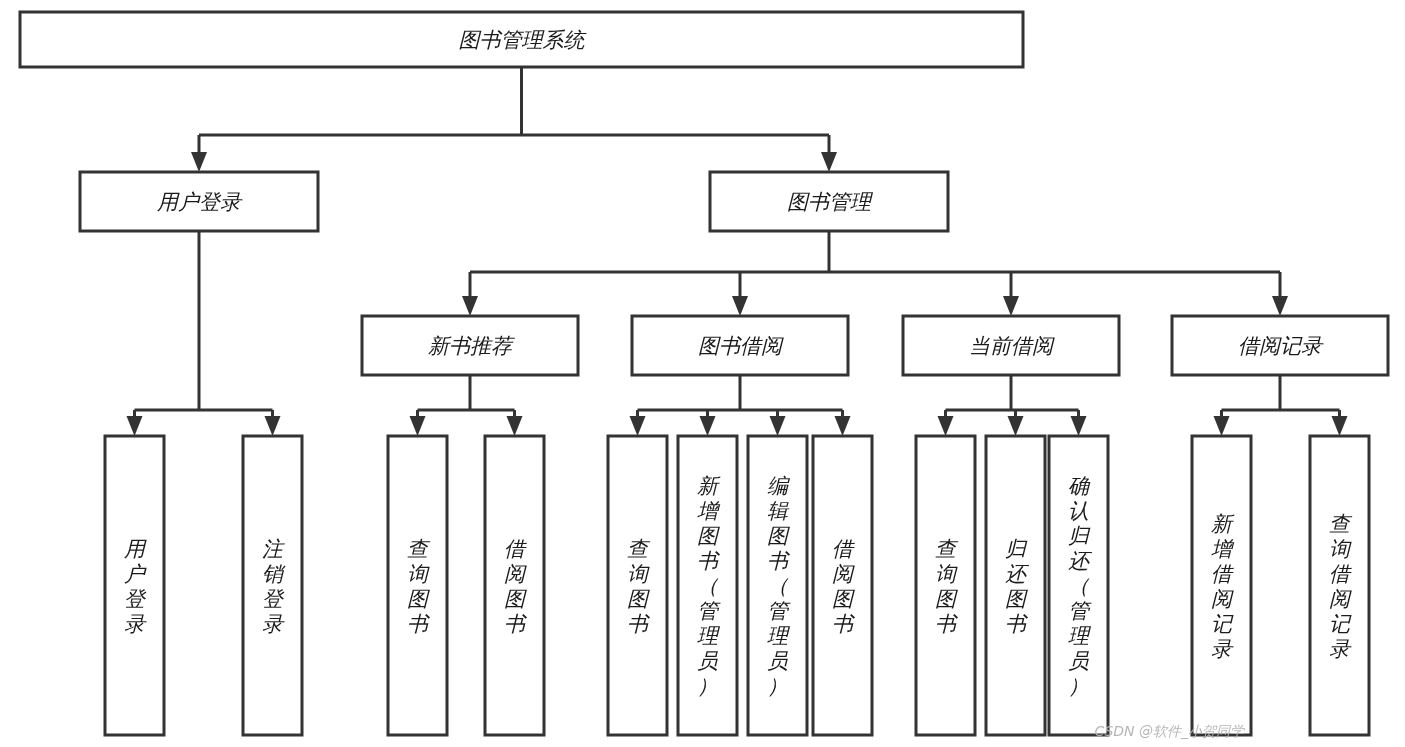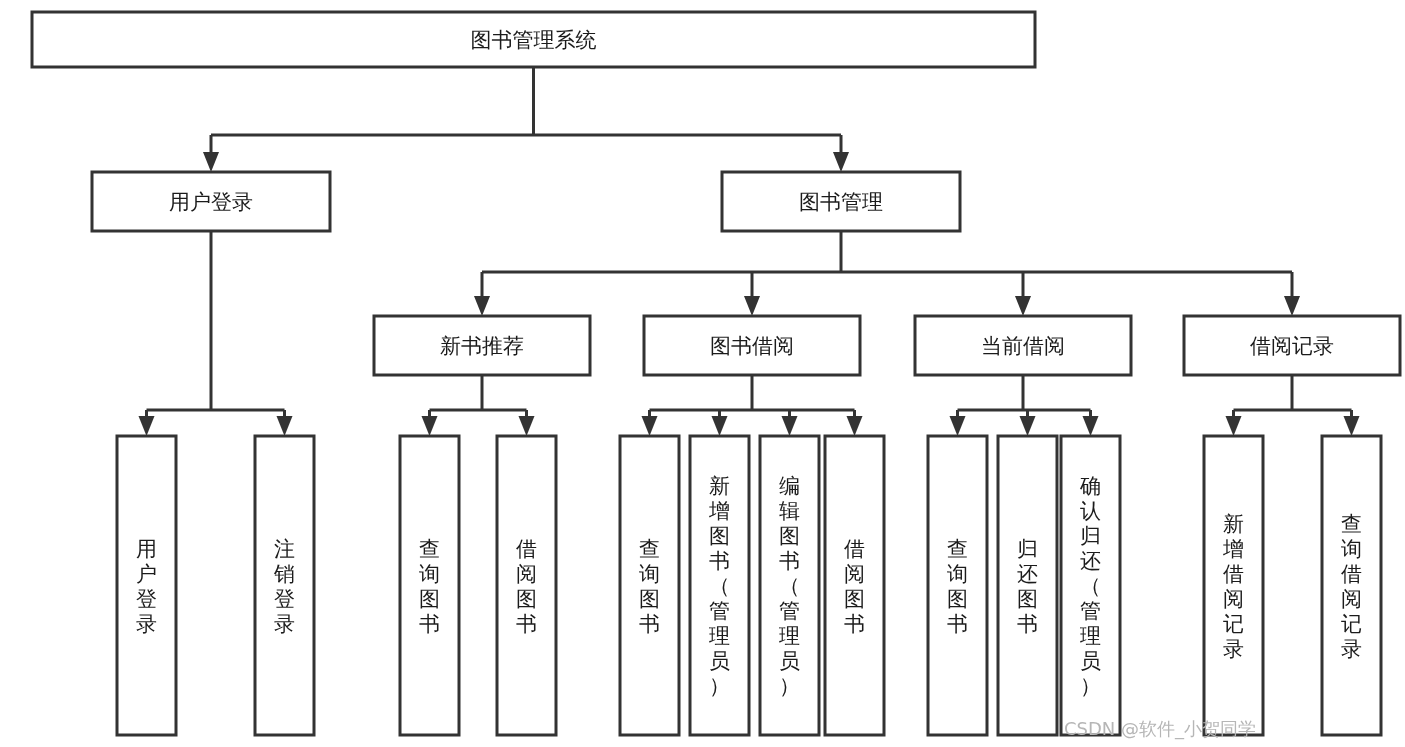--- a/index.html
+++ b/index.html
@@ -9,24 +9,25 @@
   }
   body {
     width: 1405px;
     height: 747px;
     font-family: "DejaVu Sans", "Liberation Sans", sans-serif;
     overflow: hidden;
     position: relative;
   }
   #chart-root {
     position: absolute;
-    left: 12px;
+    left: 0;
     top: 0;
     width: 1254px;
     height: 747px;
+    font-style: italic;
   }
   .node-rect {
     fill: #ffffff;
     stroke: #333333;
     stroke-width: 3;
   }
   .edge {
     stroke: #333333;
     stroke-width: 3;
     fill: none;
@@ -46,21 +47,21 @@
     font-family: "DejaVu Sans", "Liberation Sans", sans-serif;
     font-size: 21px;
     fill: #1b1b1b;
     text-anchor: middle;
   }
   .watermark {
     position: absolute;
     right: 10px;
     bottom: 6px;
     font-family: "DejaVu Sans", "Liberation Sans", sans-serif;
-    font-size: 18px;
+    font-size: 14px;
     color: #b6b6b6;
     white-space: nowrap;
     pointer-events: none;
     margin-top: 6px;
   }
 </style>
 </head>
 <body>
 
 <div id="chart-root">

